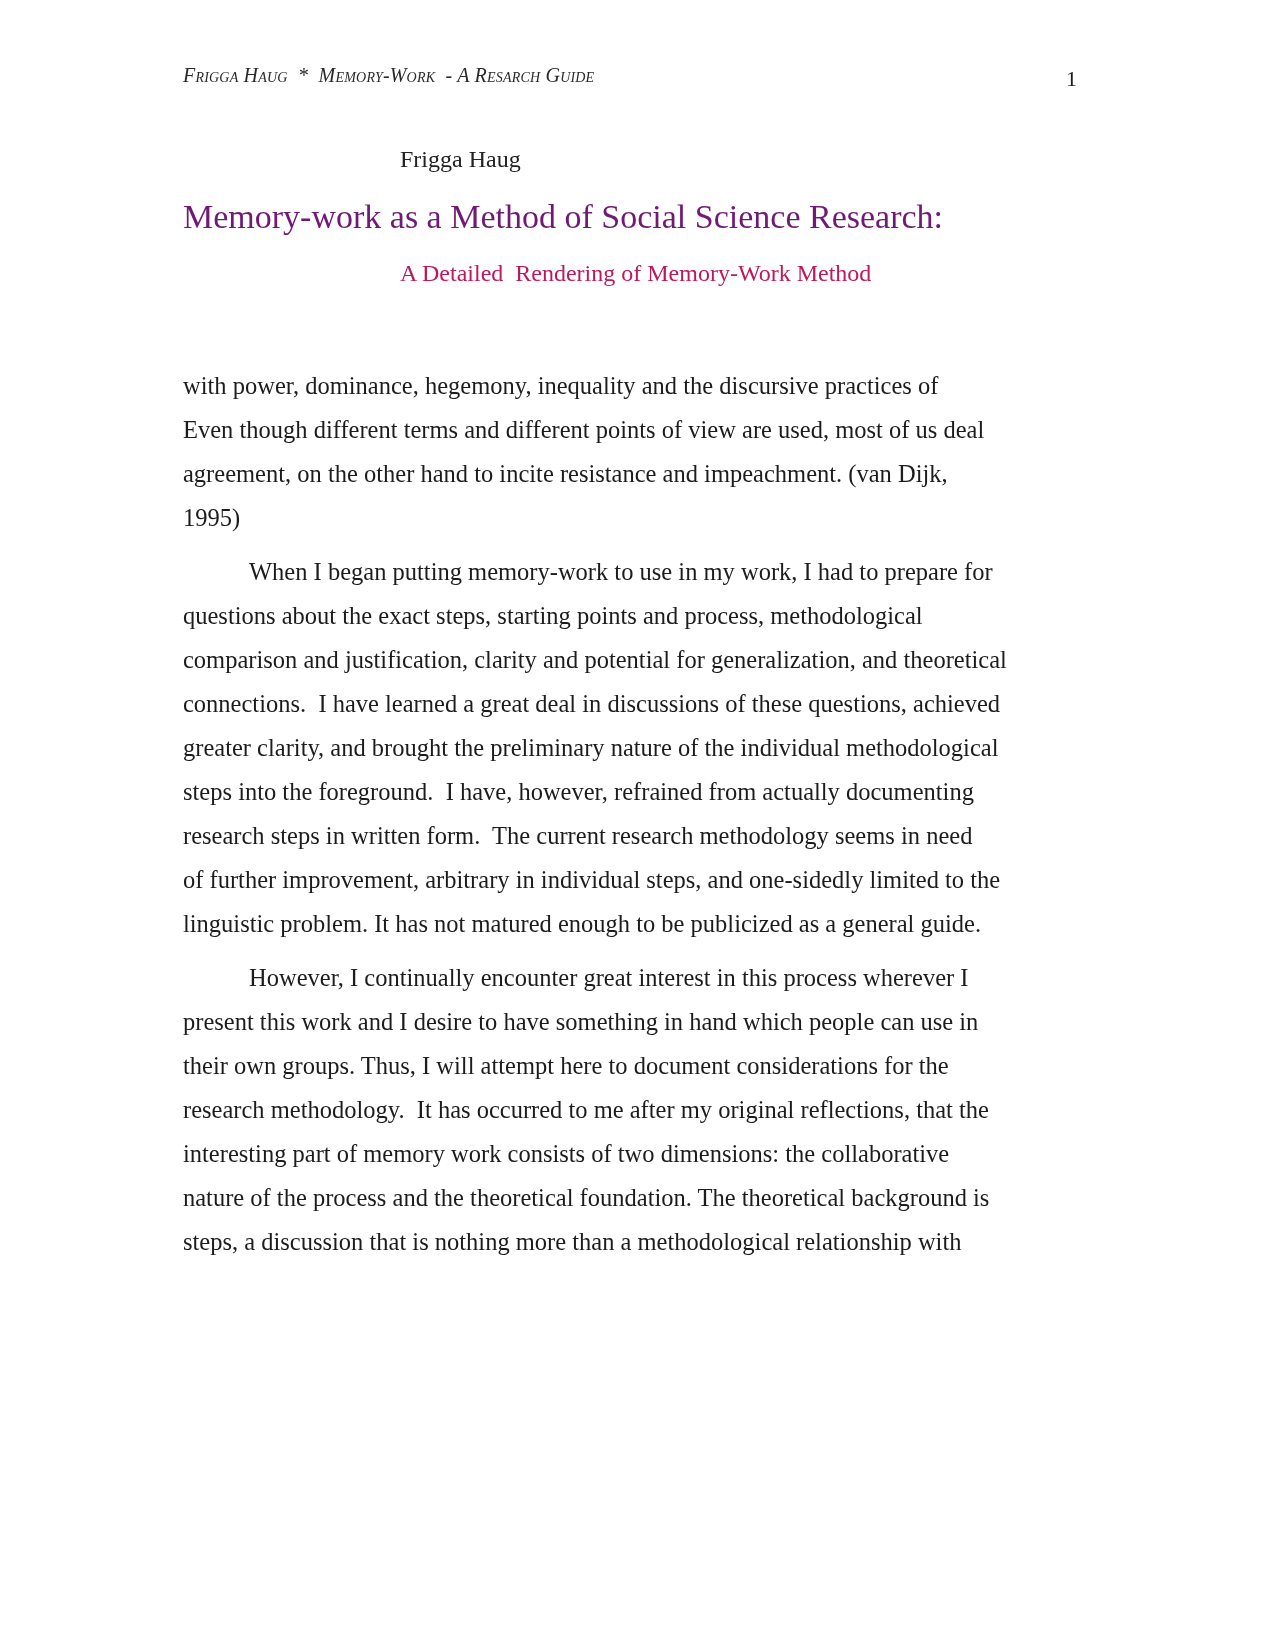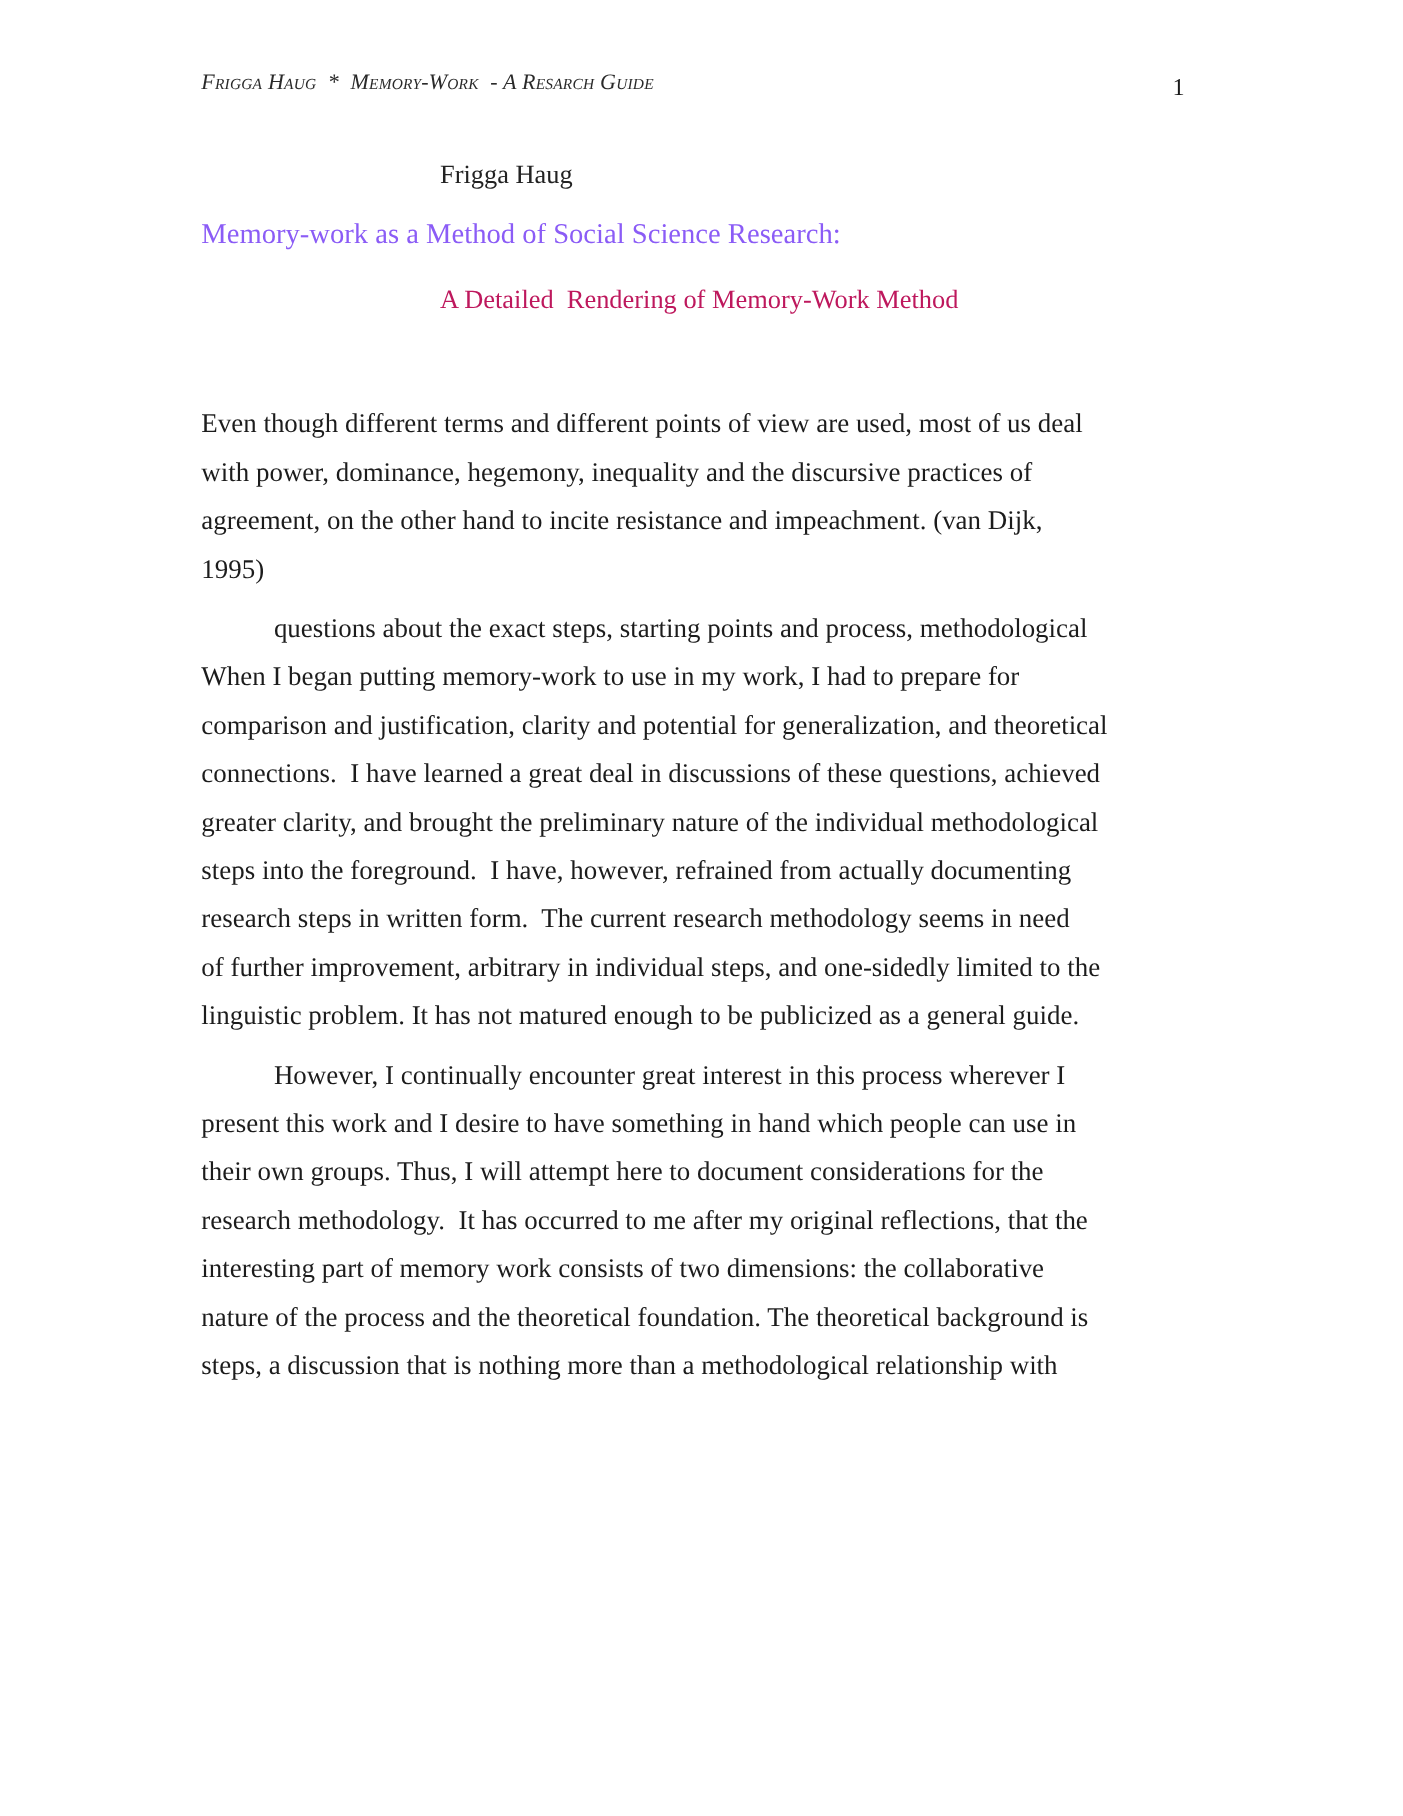--- a/index.html
+++ b/index.html
@@ -37,22 +37,22 @@
       position: absolute;
       left: 400px;
       top: 146px;
       font-size: 24px;
       color: #222;
     }
     .title {
       position: absolute;
       left: 183px;
       top: 198px;
-      font-size: 26px;
-      color: #8b5cf6;
+      font-size: 34px;
+      color: #701a75;
       white-space: nowrap;
     }
     .subtitle {
       position: absolute;
       left: 400px;
       top: 260px;
       font-size: 24px;
       color: #be185d;
       white-space: pre;
     }
@@ -84,28 +84,28 @@
 
 <div class="running-header">Frigga Haug  *  Memory-Work  - A Resarch Guide</div>
 <div class="page-number">1</div>
 
 <div class="author">Frigga Haug</div>
 <div class="title">Memory-work as a Method of Social Science Research:</div>
 <div class="subtitle">A Detailed  Rendering of Memory-Work Method</div>
 
 <div class="body-text">
   <p class="para">
+    <span class="line">with power, dominance, hegemony, inequality and the discursive practices of</span>
     <span class="line">Even though different terms and different points of view are used, most of us deal</span>
-    <span class="line">with power, dominance, hegemony, inequality and the discursive practices of</span>
     <span class="line">agreement, on the other hand to incite resistance and impeachment. (van Dijk,</span>
     <span class="line">1995)</span>
   </p>
   <p class="para indent">
+    <span class="line">When I began putting memory-work to use in my work, I had to prepare for</span>
     <span class="line">questions about the exact steps, starting points and process, methodological</span>
-    <span class="line">When I began putting memory-work to use in my work, I had to prepare for</span>
     <span class="line">comparison and justification, clarity and potential for generalization, and theoretical</span>
     <span class="line">connections.  I have learned a great deal in discussions of these questions, achieved</span>
     <span class="line">greater clarity, and brought the preliminary nature of the individual methodological</span>
     <span class="line">steps into the foreground.  I have, however, refrained from actually documenting</span>
     <span class="line">research steps in written form.  The current research methodology seems in need</span>
     <span class="line">of further improvement, arbitrary in individual steps, and one-sidedly limited to the</span>
     <span class="line">linguistic problem. It has not matured enough to be publicized as a general guide.</span>
   </p>
   <p class="para indent">
     <span class="line">However, I continually encounter great interest in this process wherever I</span>

